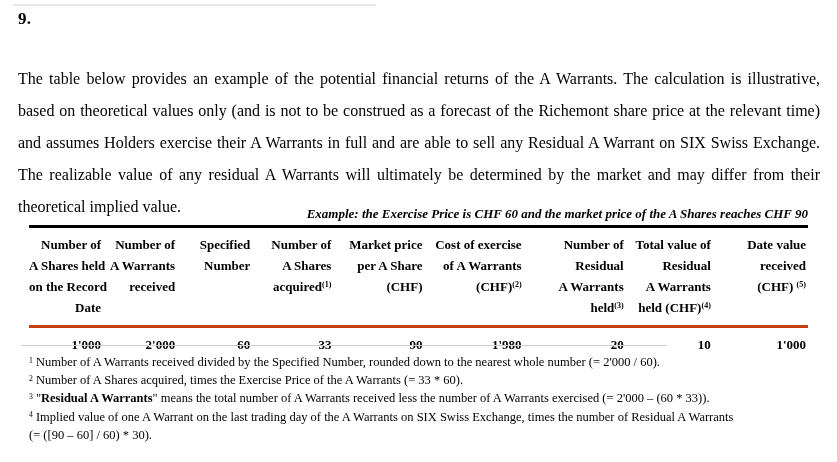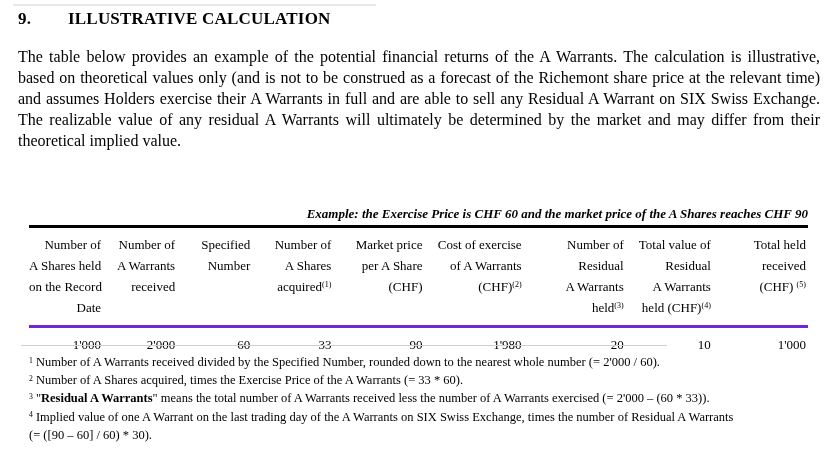--- a/index.html
+++ b/index.html
@@ -25,24 +25,24 @@
     top: 9px; left: 18px;
     display: flex;
     font-weight: bold;
     font-size: 17px;
     letter-spacing: 0.2px;
   }
   .heading-number { width: 50px; }
 
   .body-paragraph {
     position: absolute;
-    top: 46px; left: 18px;
+    top: 63px; left: 18px;
     width: 802px;
     font-size: 16px;
-    line-height: 21px;
+    line-height: 32px;
     text-align: justify;
   }
 
   .table-block {
     position: absolute;
     top: 206px; left: 29px;
     width: 779px;
   }
   .table-title {
     text-align: right;
@@ -53,31 +53,32 @@
     font-style: italic;
   }
   table.example-table {
     border-collapse: collapse;
     table-layout: fixed;
     width: 779px;
     font-size: 13px;
   }
   table.example-table thead th {
     border-top: 3px solid #000;
-    border-bottom: 3px solid #6d28d9;
-    font-weight: normal;
+    border-bottom: 3px solid #c2410c;
+    font-weight: bold;
     text-align: right;
     vertical-align: top;
     padding: 6px 2px 5px 0;
   }
   .hline { line-height: 21px; white-space: nowrap; }
   table.example-table tbody td {
     text-align: right;
     padding: 9px 2px 10px 0;
     white-space: nowrap;
+    font-weight: bold;
   }
   .cell-sup, .fn-sup {
     font-size: 0.62em;
     position: relative;
     top: -0.45em;
   }
 
   .footnote-separator {
     position: absolute;
     top: 345px; left: 21px;
@@ -96,21 +97,20 @@
   .fn-sup { margin-right: 3px; }
   .fn-bold { font-weight: bold; }
 </style>
 </head>
 <body>
 
 <div class="scan-artifact"></div>
 
 <div class="heading">
   <span class="heading-number">9.</span>
-  <span class="heading-title">ILLUSTRATIVE CALCULATION</span>
 </div>
 
 <div class="body-paragraph">The table below provides an example of the potential financial returns of the A Warrants. The calculation is illustrative, based on theoretical values only (and is not to be construed as a forecast of the Richemont share price at the relevant time) and assumes Holders exercise their A Warrants in full and are able to sell any Residual A Warrant on SIX Swiss Exchange. The realizable value of any residual A Warrants will ultimately be determined by the market and may differ from their theoretical implied value.</div>
 
 <div class="table-block">
   <div class="table-title">Example: the Exercise Price is CHF 60 and the market price of the A Shares reaches CHF 90</div>
   <table class="example-table">
       <colgroup>
         <col style="width: 74px;">
         <col style="width: 74px;">
@@ -160,21 +160,21 @@
             <div class="hline">A Warrants</div>
             <div class="hline">held<span class="cell-sup">(3)</span></div>
           </th>
           <th>
             <div class="hline">Total value of</div>
             <div class="hline">Residual</div>
             <div class="hline">A Warrants</div>
             <div class="hline">held (CHF)<span class="cell-sup">(4)</span></div>
           </th>
           <th>
-            <div class="hline">Total held</div>
+            <div class="hline">Date value</div>
             <div class="hline">received</div>
             <div class="hline">(CHF) <span class="cell-sup">(5)</span></div>
           </th>
         </tr>
     </thead>
     <tbody>
       <tr>
           <td>1'000</td>
           <td>2'000</td>
           <td>60</td>

